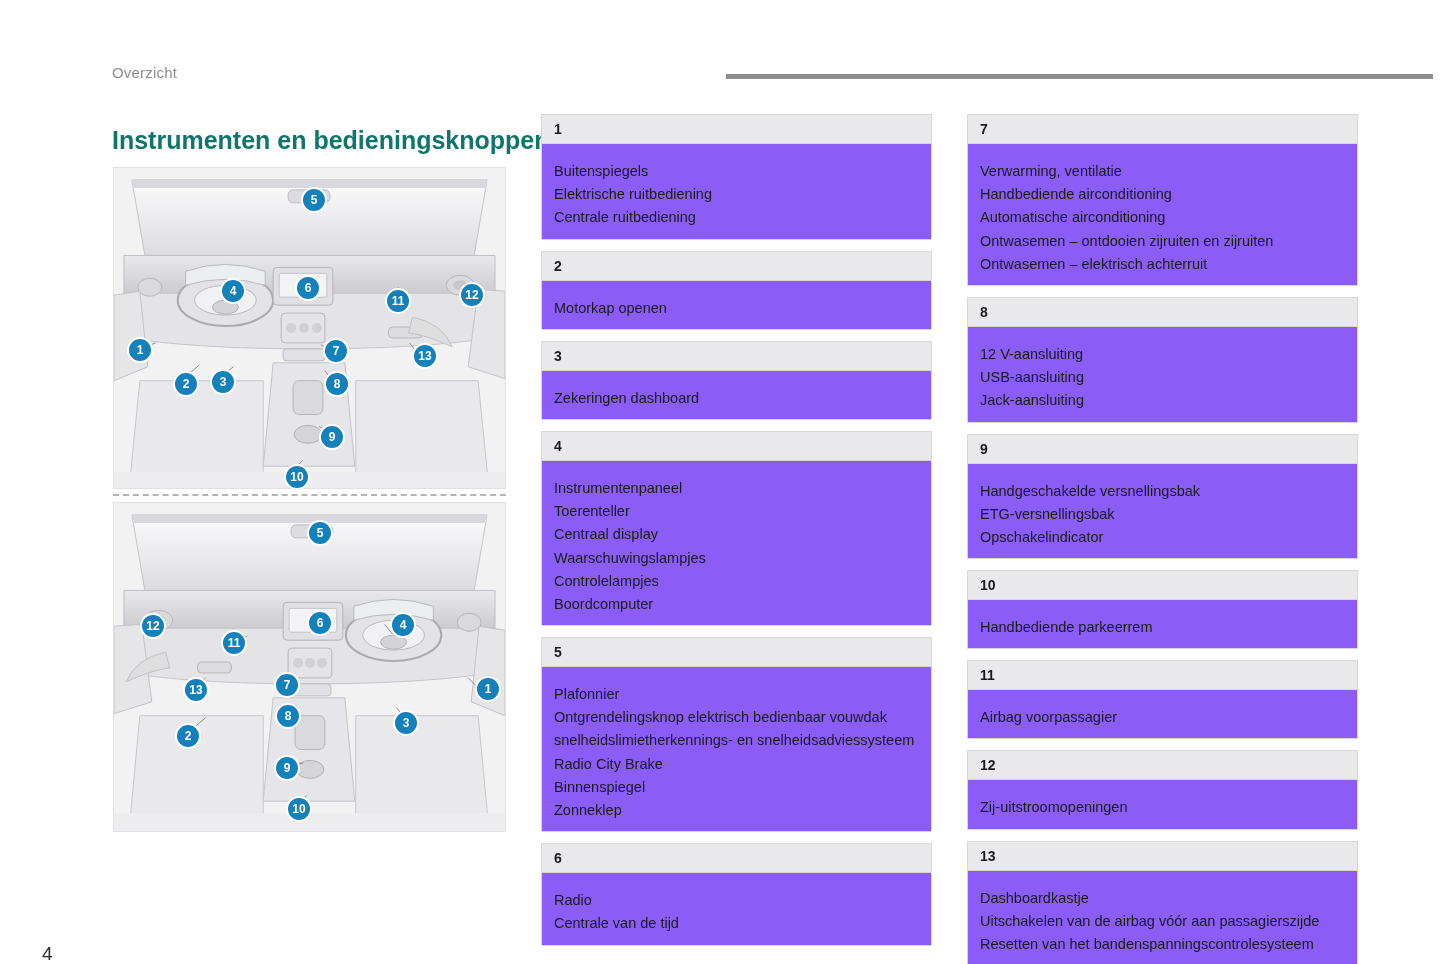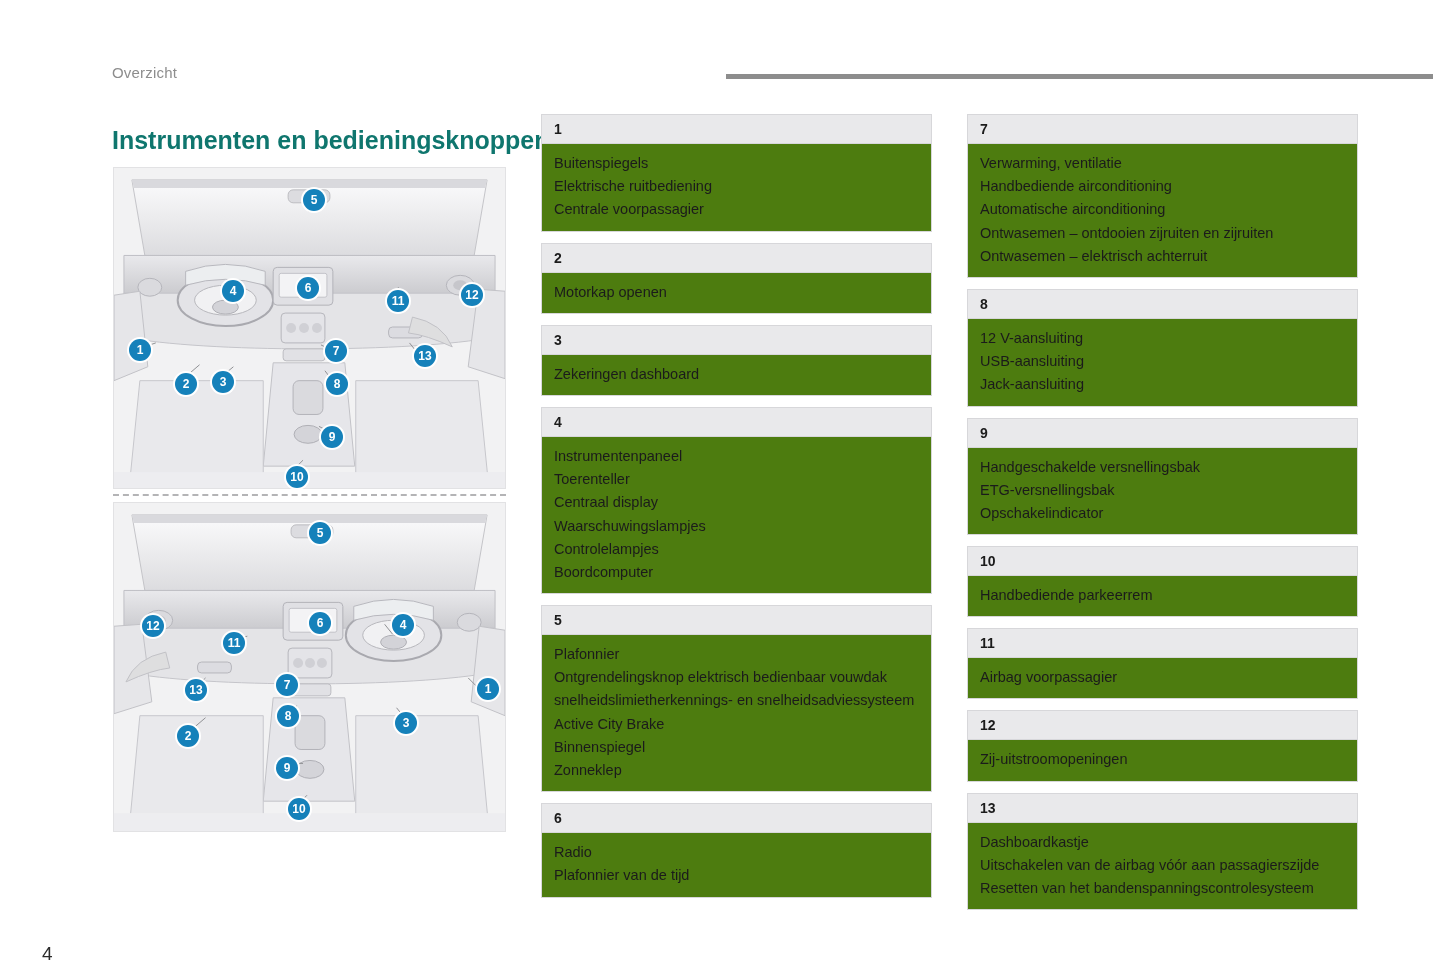--- a/index.html
+++ b/index.html
@@ -85,24 +85,24 @@
   .item { margin-bottom: 11px; }
   .item-head {
     background: #e9e9eb;
     border: 1px solid #d7d7da;
     padding: 6px 12px;
     font-size: 14px;
     font-weight: 700;
     color: #1b1b1b;
   }
   .item-body {
-    background: #4d7c0f;
+    background: #8b5cf6;
     border: 1px solid #d7d7da;
     border-top: none;
-    padding: 8px 12px 9px 12px;
+    padding: 16px 12px 9px 12px;
   }
   .item-body p {
     margin: 0;
     font-size: 14.5px;
     line-height: 1.6;
     color: #1b1b1b;
   }
 </style>
 </head>
 <body>
@@ -270,21 +270,21 @@
       <div class="badge" style="left: 276px; top: 733px;">9</div>
       <div class="badge" style="left: 288px; top: 774px;">10</div>
     </div>
 
   <div class="col" id="col-mid">
       <div class="item">
         <div class="item-head">1</div>
         <div class="item-body">
           <p>Buitenspiegels</p>
           <p>Elektrische ruitbediening</p>
-          <p>Centrale voorpassagier</p>
+          <p>Centrale ruitbediening</p>
         </div>
       </div>
       <div class="item">
         <div class="item-head">2</div>
         <div class="item-body">
           <p>Motorkap openen</p>
         </div>
       </div>
       <div class="item">
         <div class="item-head">3</div>
@@ -302,30 +302,30 @@
           <p>Controlelampjes</p>
           <p>Boordcomputer</p>
         </div>
       </div>
       <div class="item">
         <div class="item-head">5</div>
         <div class="item-body">
           <p>Plafonnier</p>
           <p>Ontgrendelingsknop elektrisch bedienbaar vouwdak</p>
           <p>snelheidslimietherkennings- en snelheidsadviessysteem</p>
-          <p>Active City Brake</p>
+          <p>Radio City Brake</p>
           <p>Binnenspiegel</p>
           <p>Zonneklep</p>
         </div>
       </div>
       <div class="item">
         <div class="item-head">6</div>
         <div class="item-body">
           <p>Radio</p>
-          <p>Plafonnier van de tijd</p>
+          <p>Centrale van de tijd</p>
         </div>
       </div>
     </div>
 
   <div class="col" id="col-right">
       <div class="item">
         <div class="item-head">7</div>
         <div class="item-body">
           <p>Verwarming, ventilatie</p>
           <p>Handbediende airconditioning</p>

